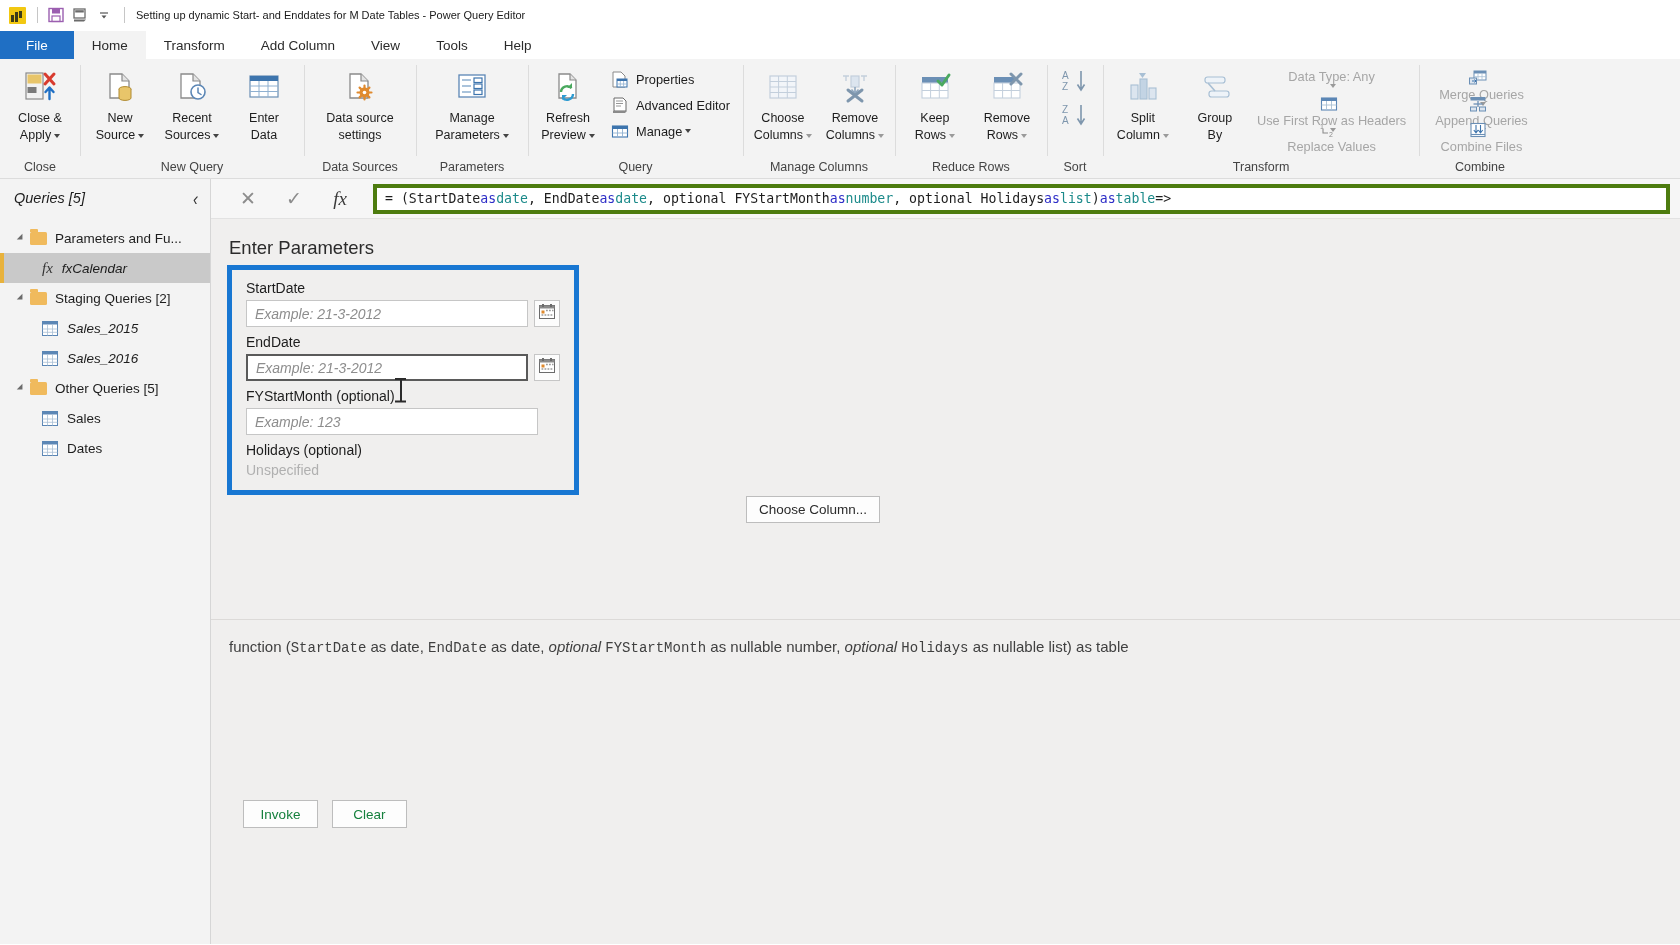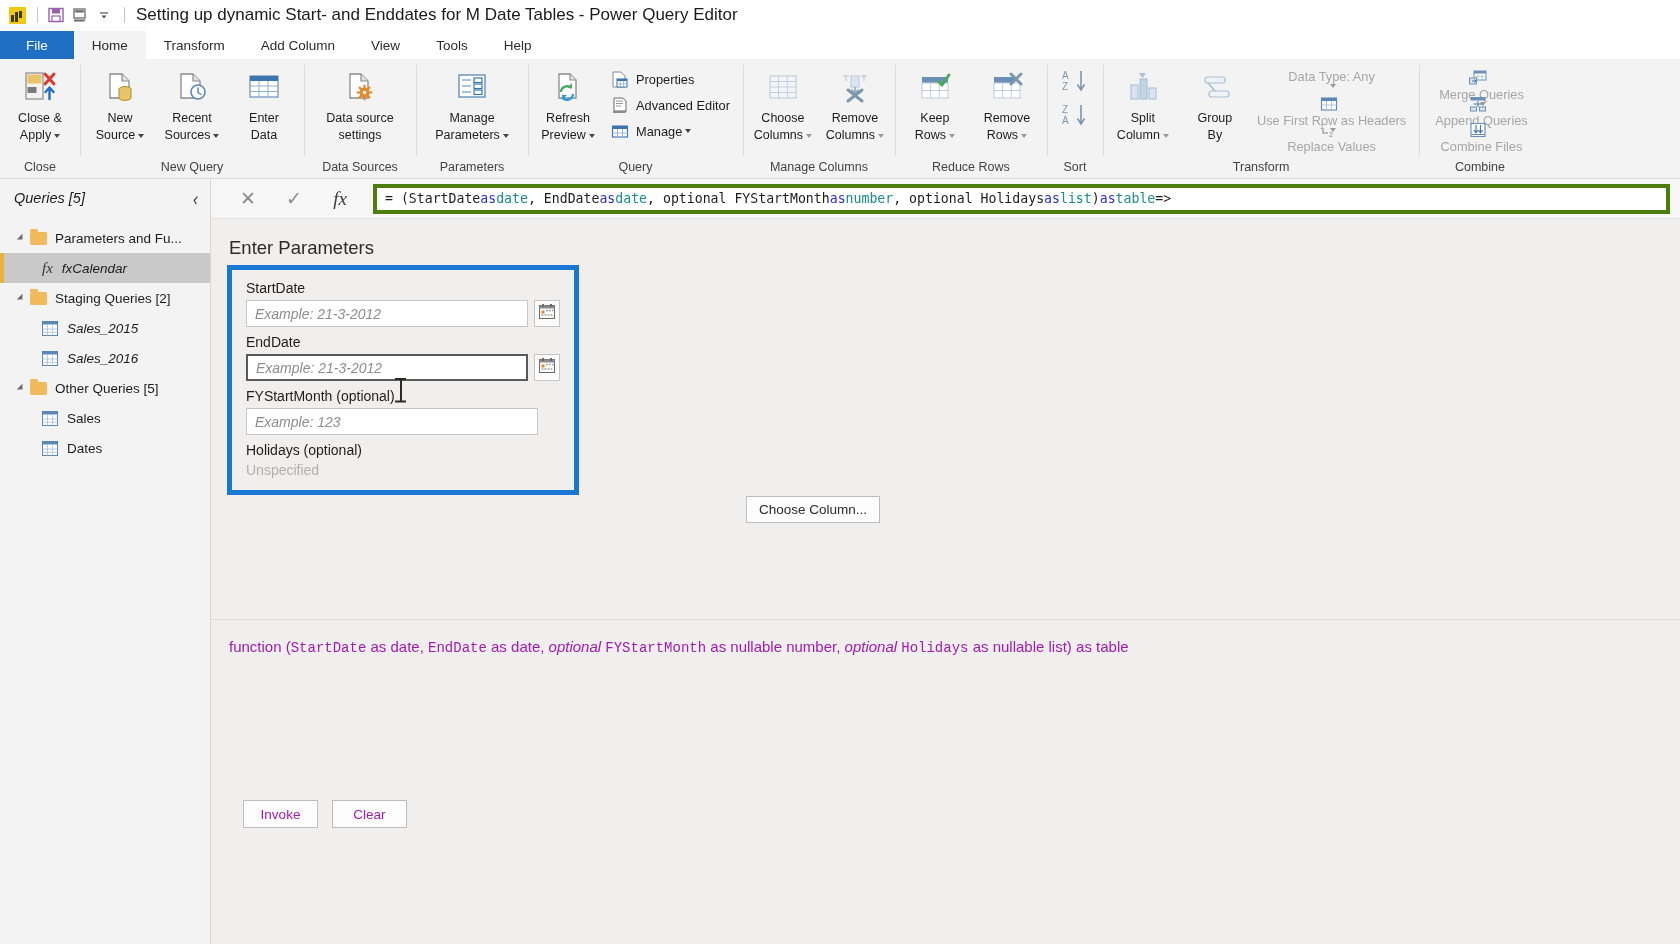--- a/index.html
+++ b/index.html
@@ -13,21 +13,21 @@
     -webkit-font-smoothing: antialiased;
   }
 
   
   .titlebar {
     height: 31px;
     display: flex;
     align-items: center;
     background: #ffffff;
     padding-left: 6px;
-    font-size: 17px;
+    font-size: 11px;
     color: #1a1a1a;
     border-bottom: 1px solid #ffffff;
     text-align: right;
   }
   .qat-icon {
     width: 22px; height: 22px;
     display: inline-flex; align-items: center; justify-content: center;
     margin-right: 2px;
   }
   .pbi-logo {
@@ -363,21 +363,21 @@
     position: absolute;
     left: 32px; top: 581px;
     display: flex; gap: 14px;
   }
   .pbtn {
     min-width: 75px; height: 28px;
     background: #fdfdfd;
     border: 1px solid #bdbdbd;
     display: flex; align-items: center; justify-content: center;
     font-size: 13.5px;
-    color: #a21caf;
+    color: #15803d;
     padding: 0 14px;
     cursor: default;
   }
   .choosecol {
     position: absolute;
     left: 535px; top: 277px;
     min-width: 120px; height: 27px;
     background: #fdfdfd;
     border: 1px solid #bdbdbd;
     display: flex; align-items: center; justify-content: center;
@@ -385,21 +385,21 @@
     color: #2b2b2b;
     padding: 0 12px;
     cursor: default;
   }
   .sigbar {
     position: absolute;
     left: 0; right: 0; top: 400px;
     border-top: 1px solid #dcdad8;
     padding: 18px 0 0 18px;
     font-size: 15px;
-    color: #a21caf;
+    color: #404040;
   }
   .mono { font-family: "Liberation Mono", monospace; font-size: 14px; }
   .ital { font-style: italic; }
 
   
   .ibeam {
     position: absolute;
     left: 163px; top: 108px;
     width: 11px; height: 24px;
     pointer-events: none;

